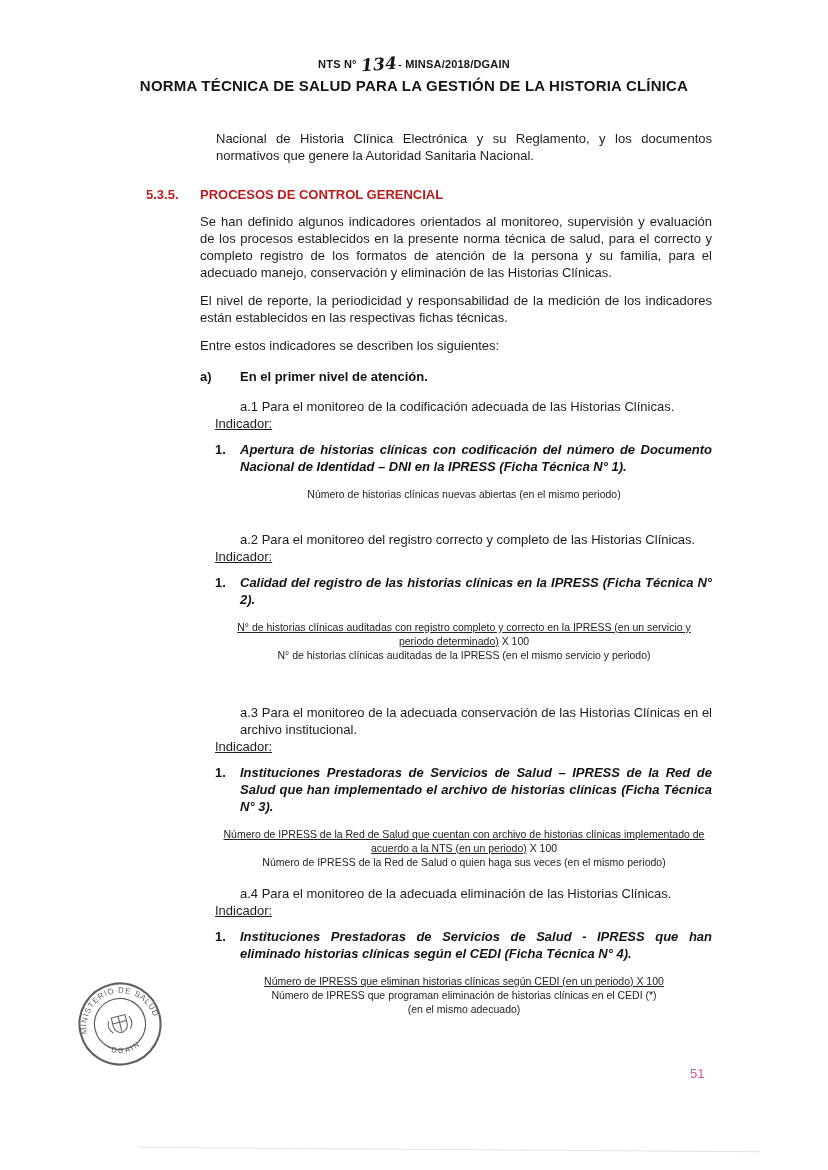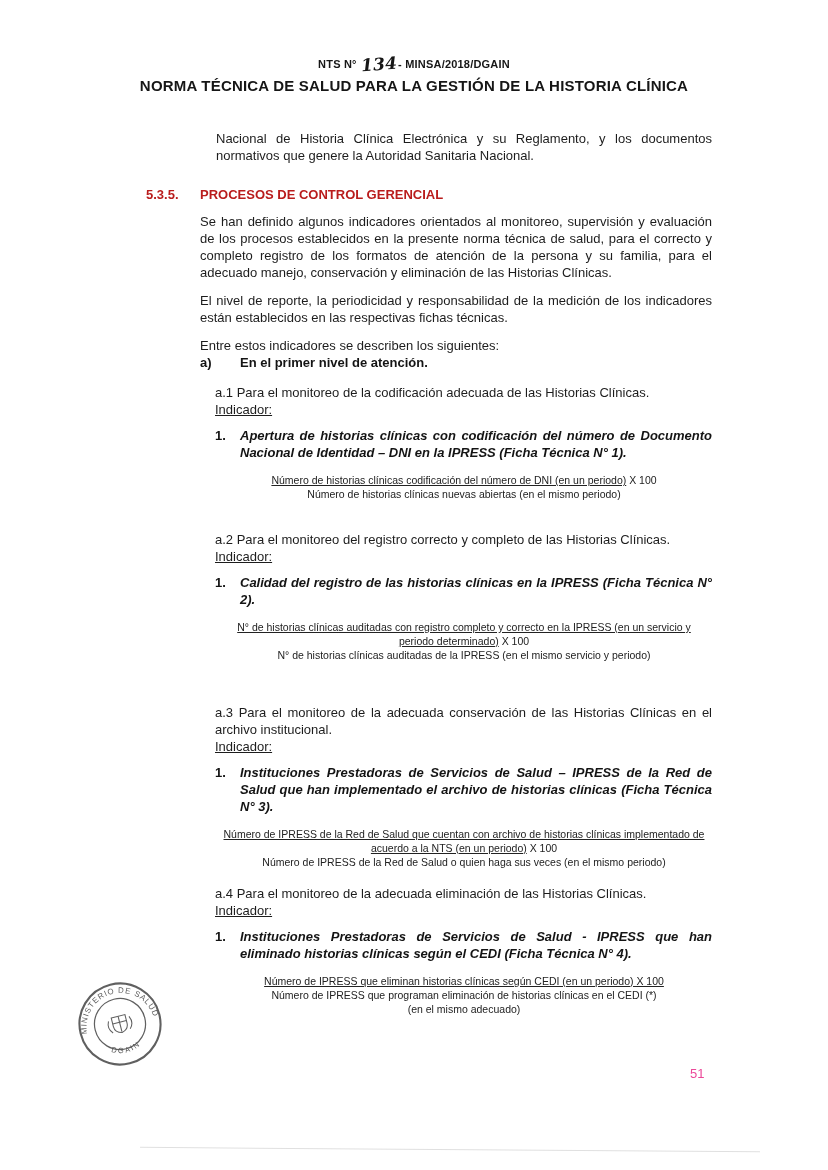--- a/index.html
+++ b/index.html
@@ -38,28 +38,28 @@
 
   
   .content {
     position: absolute;
     top: 130px;
     left: 146px;
     width: 566px;
     font-size: 13px;
     line-height: 17px;
   }
-  .p { text-align: justify; }
+  .p { text-align: justify; margin-left: 25px; }
   .continuation { margin-left: 70px; margin-bottom: 22px; }
 
   .section-heading { display: flex; font-weight: bold; margin-bottom: 10px; color: #b91c1c; }
   .sec-num { width: 54px; flex: none; }
 
   .body-para { margin-left: 54px; margin-bottom: 11px; }
-  .list-para { margin-left: 54px; }
+  .list-para { margin-left: 54px; margin-bottom: 14px; }
 
   .item-a { display: flex; font-weight: bold; margin-left: 54px; margin-bottom: 13px; color: #141414; }
   .item-a-label { width: 40px; flex: none; }
 
   .lead-block { margin-left: 69px; margin-bottom: 9px; }
   .indicator-label { text-decoration: underline; }
 
   .ind-item { display: flex; font-weight: bold; margin-left: 69px; margin-bottom: 12px; color: #141414; }
   .ind-num { width: 25px; flex: none; }
   .ind-text { flex: 1; text-align: justify; font-style: italic; }
@@ -140,21 +140,20 @@
 
     <div class="lead-block">
       <div class="p">a.1 Para el monitoreo de la codificación adecuada de las Historias Clínicas.</div>
       <div><span class="indicator-label">Indicador:</span></div>
     </div>
     <div class="ind-item">
       <span class="ind-num">1.</span>
       <div class="ind-text">Apertura de historias clínicas con codificación del número de Documento Nacional de Identidad – DNI en la IPRESS (Ficha Técnica N° 1).</div>
     </div>
     <div class="formula f1">
-      <div><span class="u">Número de historias clínicas codificación del número de DNI (en un periodo)</span><span> X 100</span></div>
       <div>Número de historias clínicas nuevas abiertas (en el mismo periodo)</div>
     </div>
 
     <div class="lead-block">
       <div class="p">a.2 Para el monitoreo del registro correcto y completo de las Historias Clínicas.</div>
       <div><span class="indicator-label">Indicador:</span></div>
     </div>
     <div class="ind-item">
       <span class="ind-num">1.</span>
       <div class="ind-text">Calidad del registro de las historias clínicas en la IPRESS (Ficha Técnica N° 2).</div>

